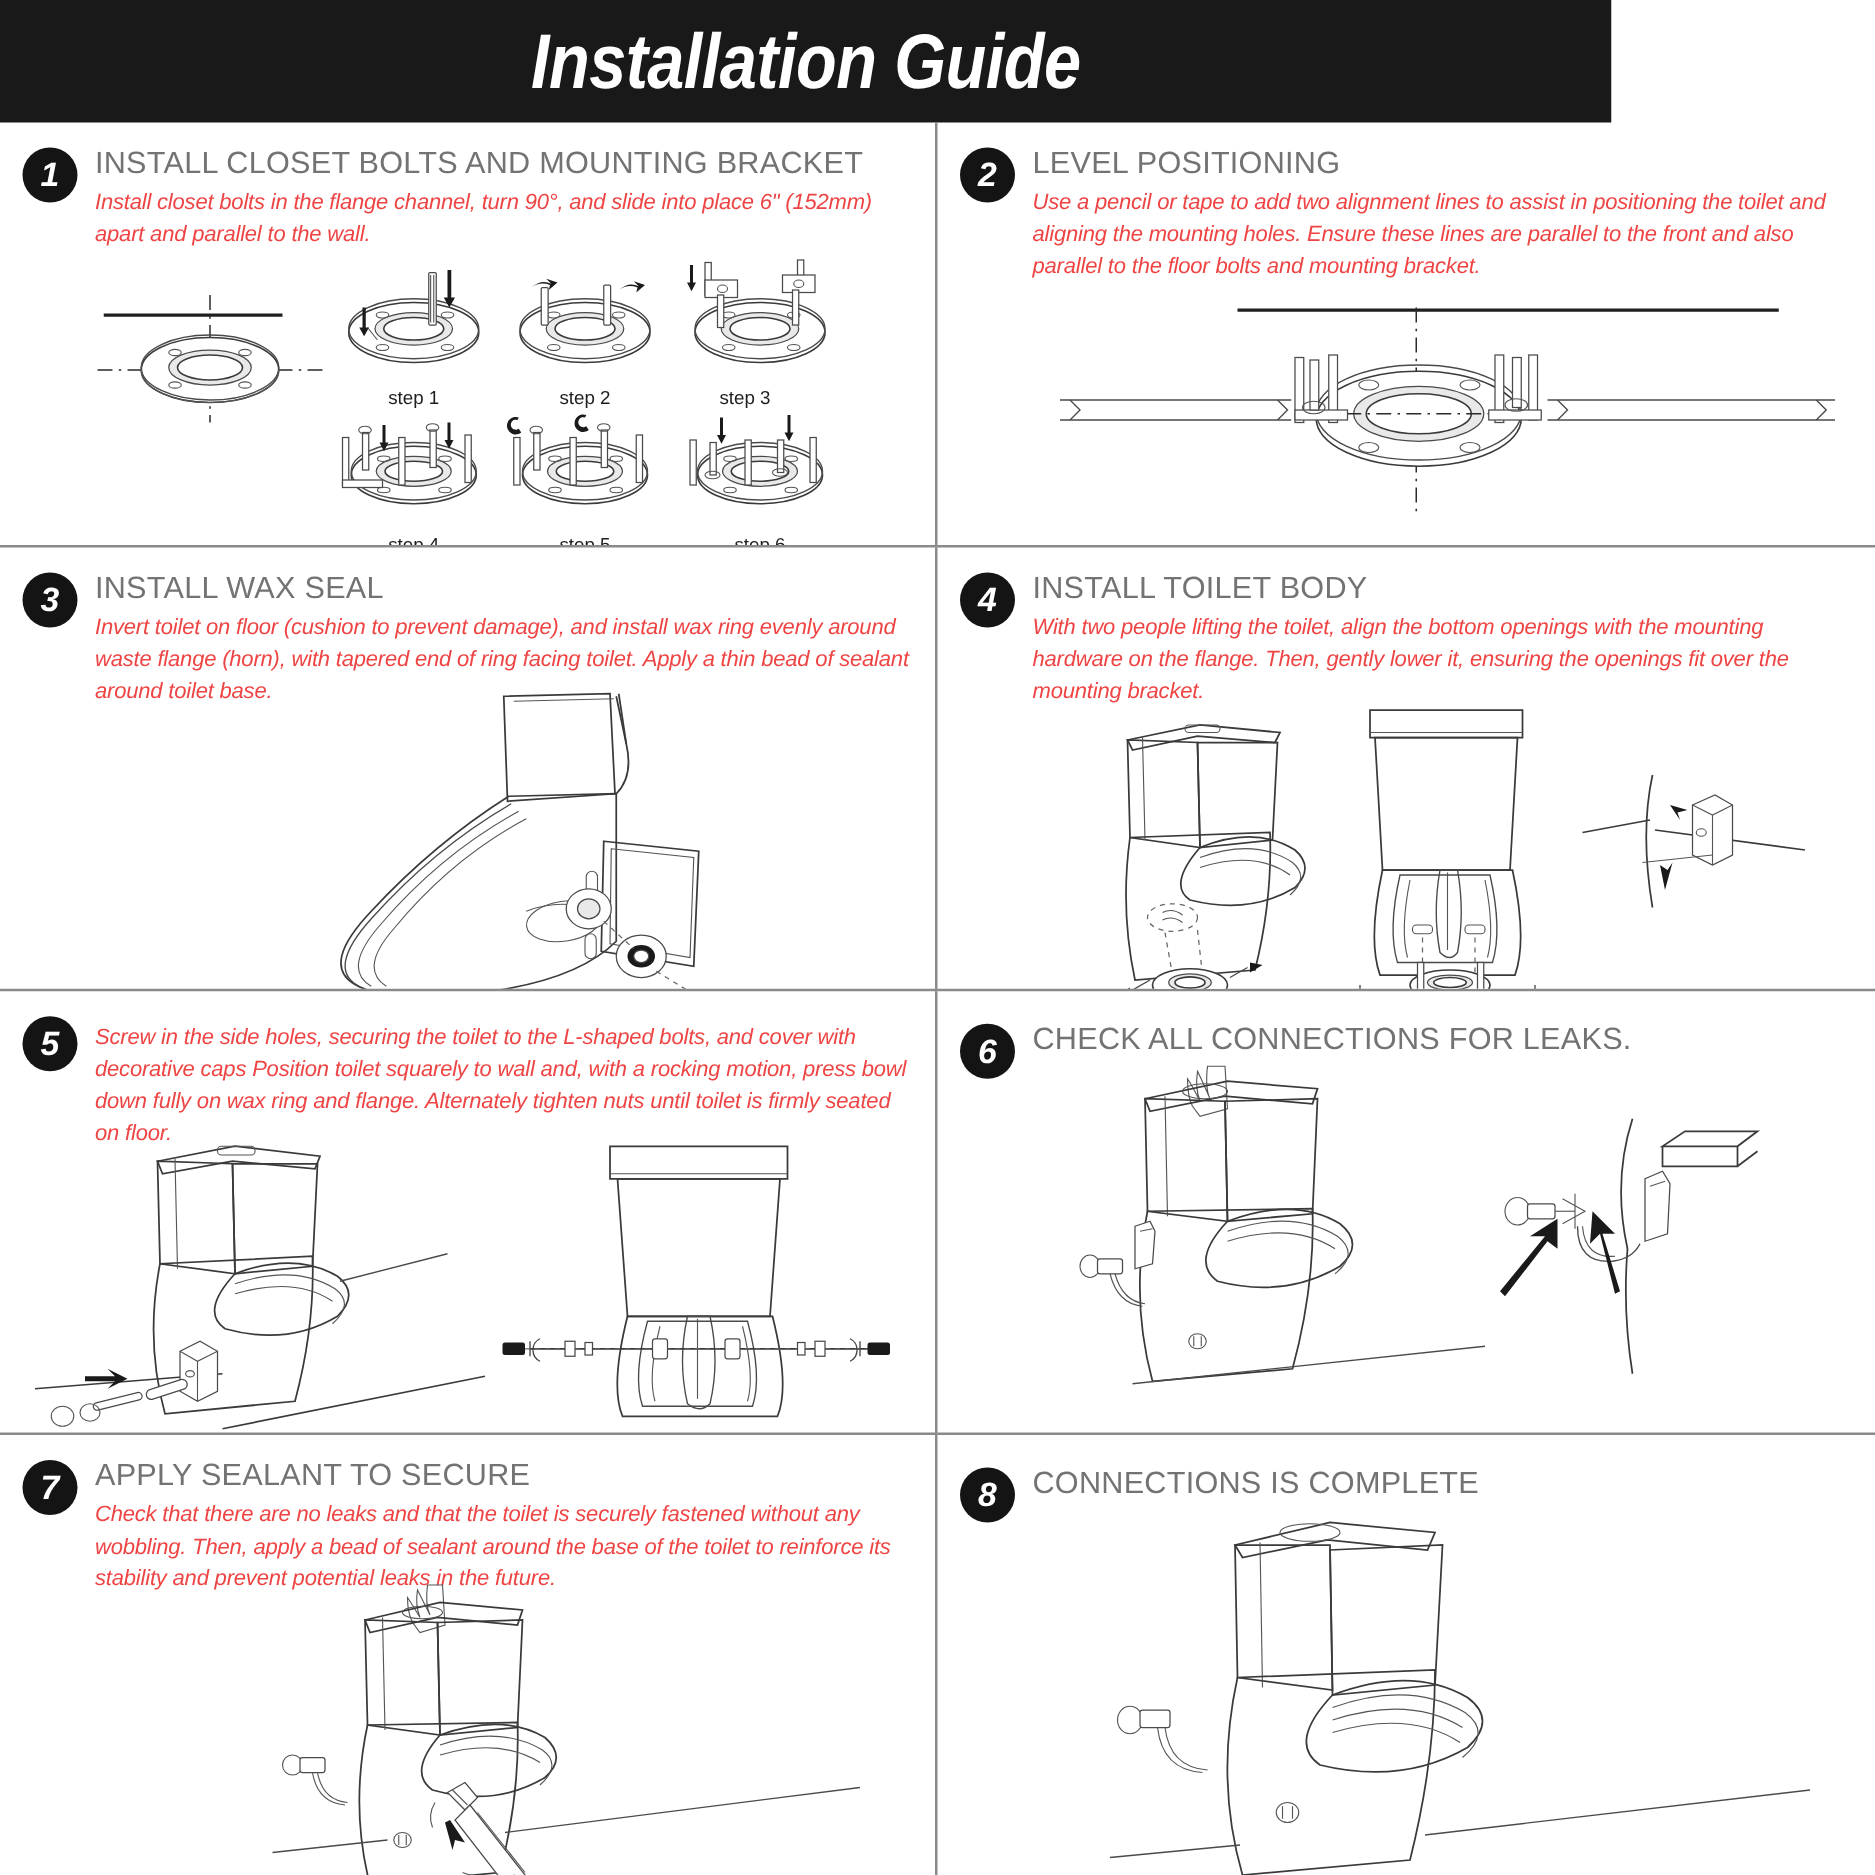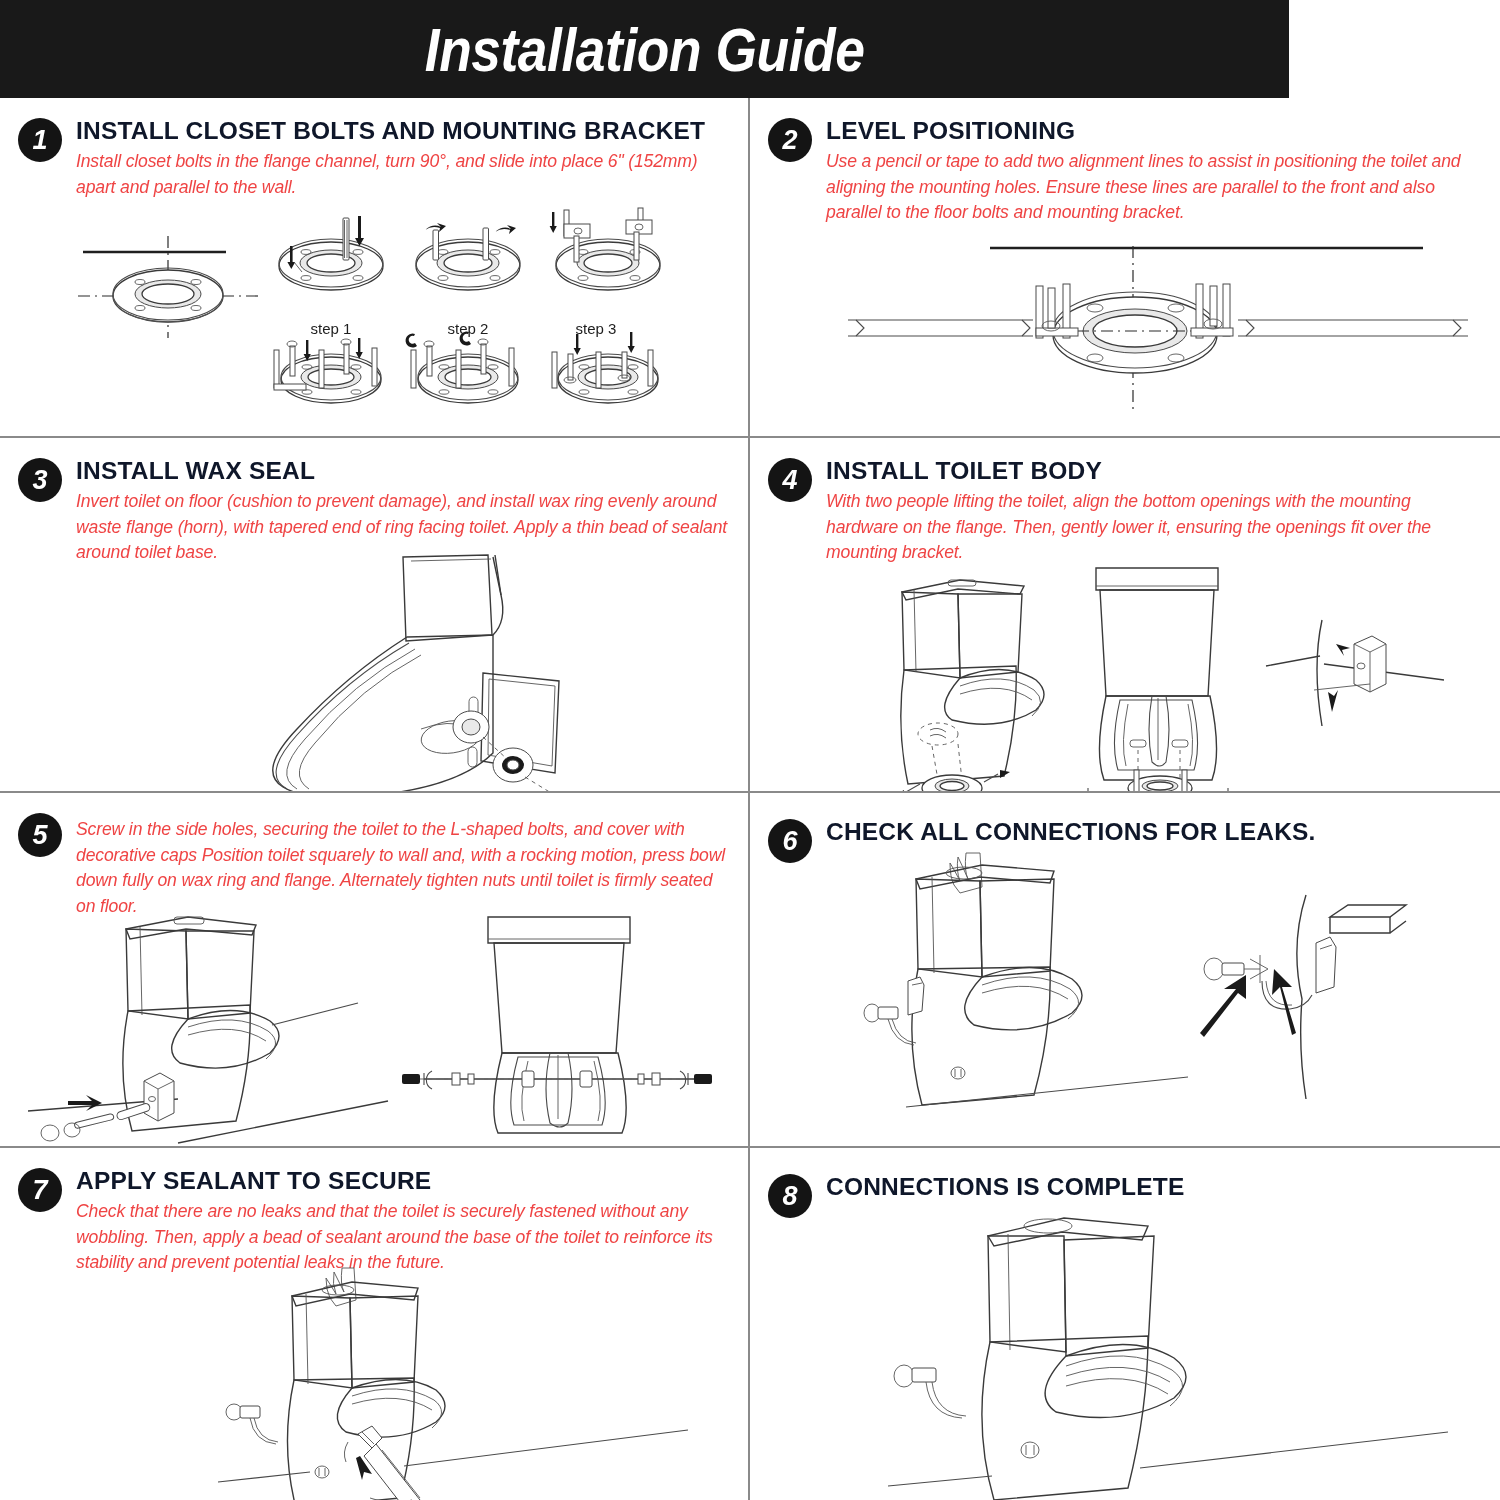--- a/index.html
+++ b/index.html
@@ -72,23 +72,23 @@
     font-size: 27px;
     font-weight: bold;
     font-style: italic;
     line-height: 1;
     margin-top: 2px;
   }
   .badge.lower { margin-top: 8px; }
   .headtext { flex: 1 1 auto; min-width: 0; padding-top: 1px; }
   .step-title {
     font-size: 24.5px;
-    font-weight: bold;
+    font-weight: normal;
     letter-spacing: 0.2px;
-    color: #0f172a;
+    color: #737373;
     line-height: 1.12;
     white-space: nowrap;
   }
   .step-body {
     margin-top: 5px;
     font-size: 17.6px;
     font-style: italic;
     color: #ef4444;
     line-height: 1.45;
     letter-spacing: -0.15px;
@@ -96,21 +96,21 @@
   .step-head.title-only .step-title { padding-top: 6px; }
 
   
   .figwrap { position: relative; width: 100%; }
   .fig { position: absolute; }
   .caption {
     text-align: center;
     font-size: 15px;
     color: #1e1e1e;
     font-family: "Liberation Sans", sans-serif;
-    margin-top: 16px;
+    margin-top: 6px;
   }
   svg { display: block; overflow: visible; }
   .ln  { fill: none; stroke: #3a3a3a; stroke-width: 1.4; }
   .ln2 { fill: none; stroke: #4a4a4a; stroke-width: 1.1; }
   .lnT { fill: none; stroke: #555; stroke-width: 0.9; }
   .blk { fill: #1a1a1a; }
   .wht { fill: #ffffff; stroke: #3a3a3a; stroke-width: 1.3; }
   .whtT{ fill: #ffffff; stroke: #4a4a4a; stroke-width: 1; }
   .gry { fill: #e9e9e9; stroke: #4a4a4a; stroke-width: 1; }
   .dash{ fill:none; stroke:#2a2a2a; stroke-width:1.2; stroke-dasharray: 12 5 2 5; }

